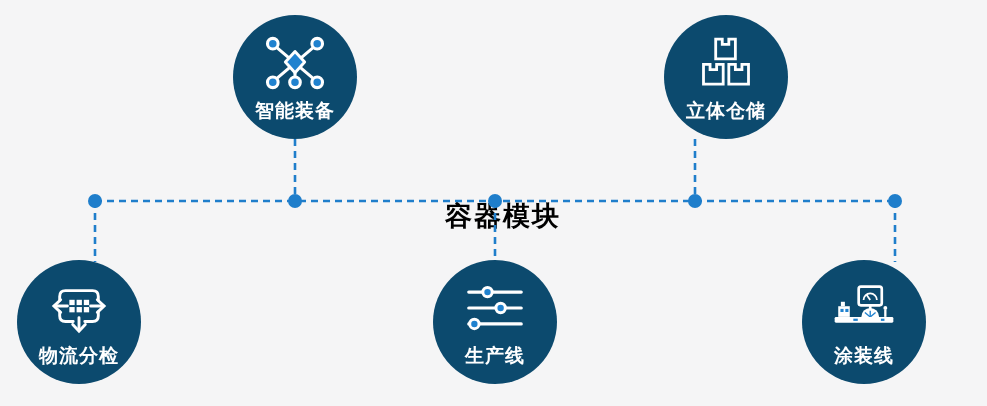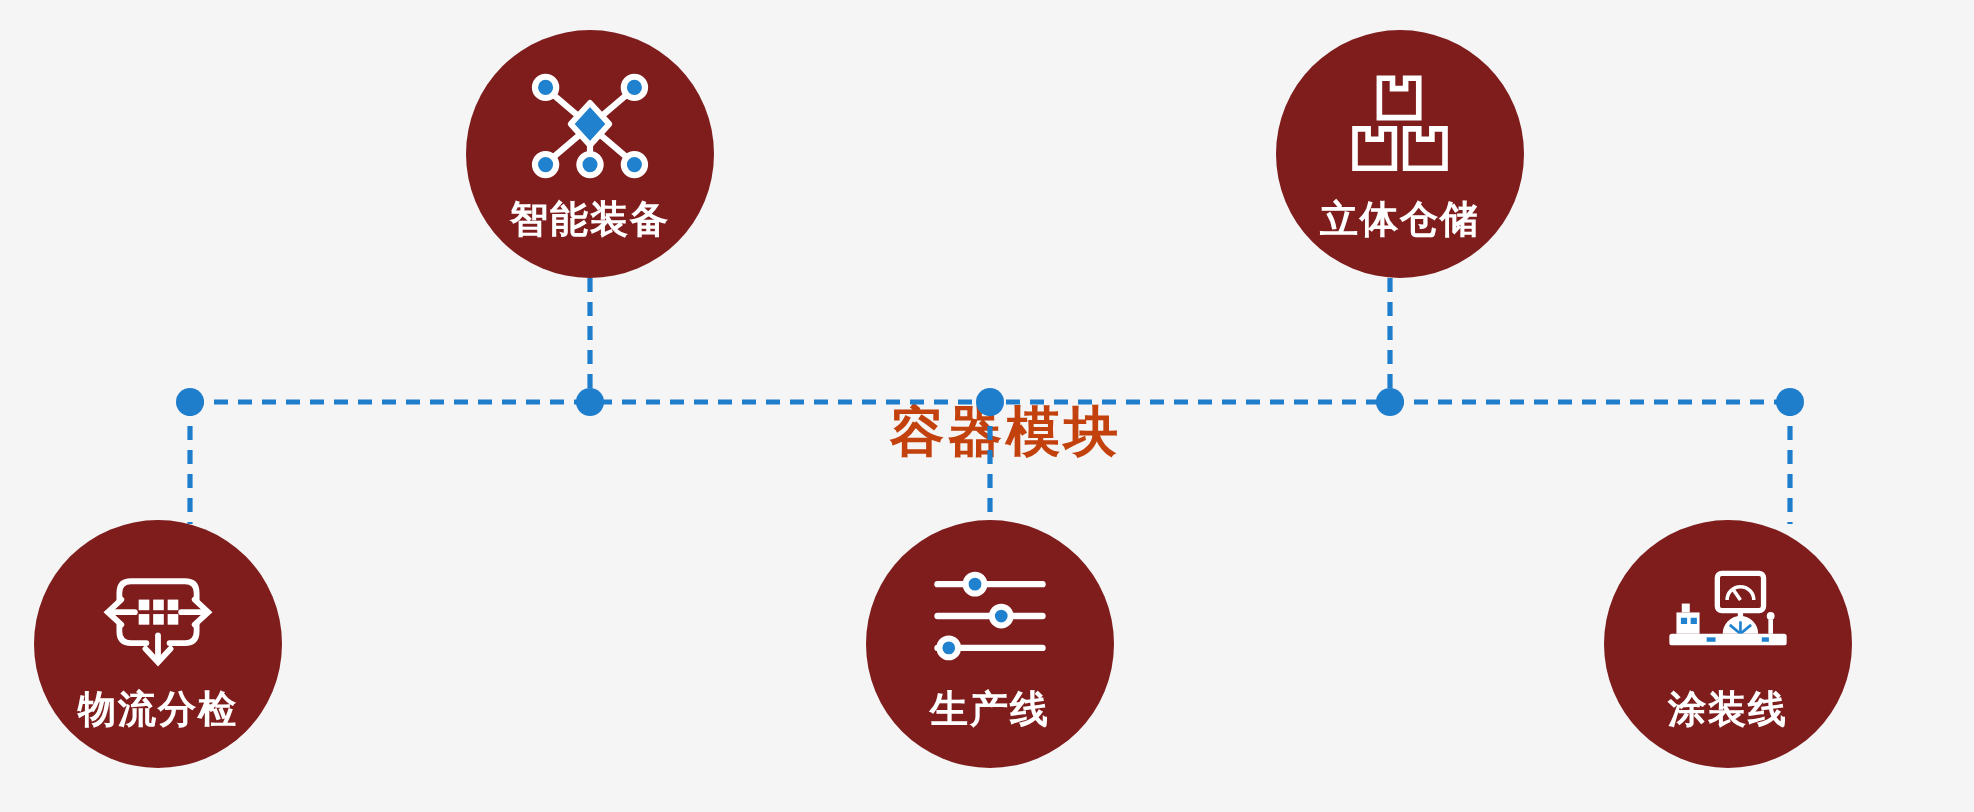--- a/index.html
+++ b/index.html
@@ -11,51 +11,51 @@
     overflow:hidden;
   }
   .stage{position:absolute;inset:0;width:987px;height:406px;}
   .watermark{
     position:absolute;
     left:503px;top:216px;
     transform:translate(-50%,-50%);
     font-size:27px;
     font-weight:700;
     letter-spacing:2px;
-    color:#c2410c;
+    color:#000000;
     user-select:none;
     white-space:nowrap;
   }
   .connectors{position:absolute;left:0;top:0;}
   .node{
     position:absolute;
     width:124px;height:124px;
     border-radius:50%;
-    background:#7f1d1d;
+    background:#0c4a6e;
     display:flex;
     flex-direction:column;
     align-items:center;
     justify-content:center;
     gap:9px;
   }
   .node .icon{
     width:64px;height:58px;
     display:flex;align-items:center;justify-content:center;
   }
   .node .label{
     color:#ffffff;
     font-size:19px;
     font-weight:600;
     letter-spacing:1px;
     line-height:1;
     white-space:nowrap;
   }
   
   .node.pos-top-left     {left:233px;top:15px;}
-  .node.pos-top-right    {left:638px;top:15px;align-items:center;}
+  .node.pos-top-right    {left:664px;top:15px;align-items:center;}
   .node.pos-bottom-left  {left:17px; top:260px;}
   .node.pos-bottom-center{left:433px;top:260px;}
   .node.pos-bottom-right {left:802px;top:260px;}
 </style>
 </head>
 <body>
 
 <div class="stage">
 
   <div class="watermark">容器模块</div>

